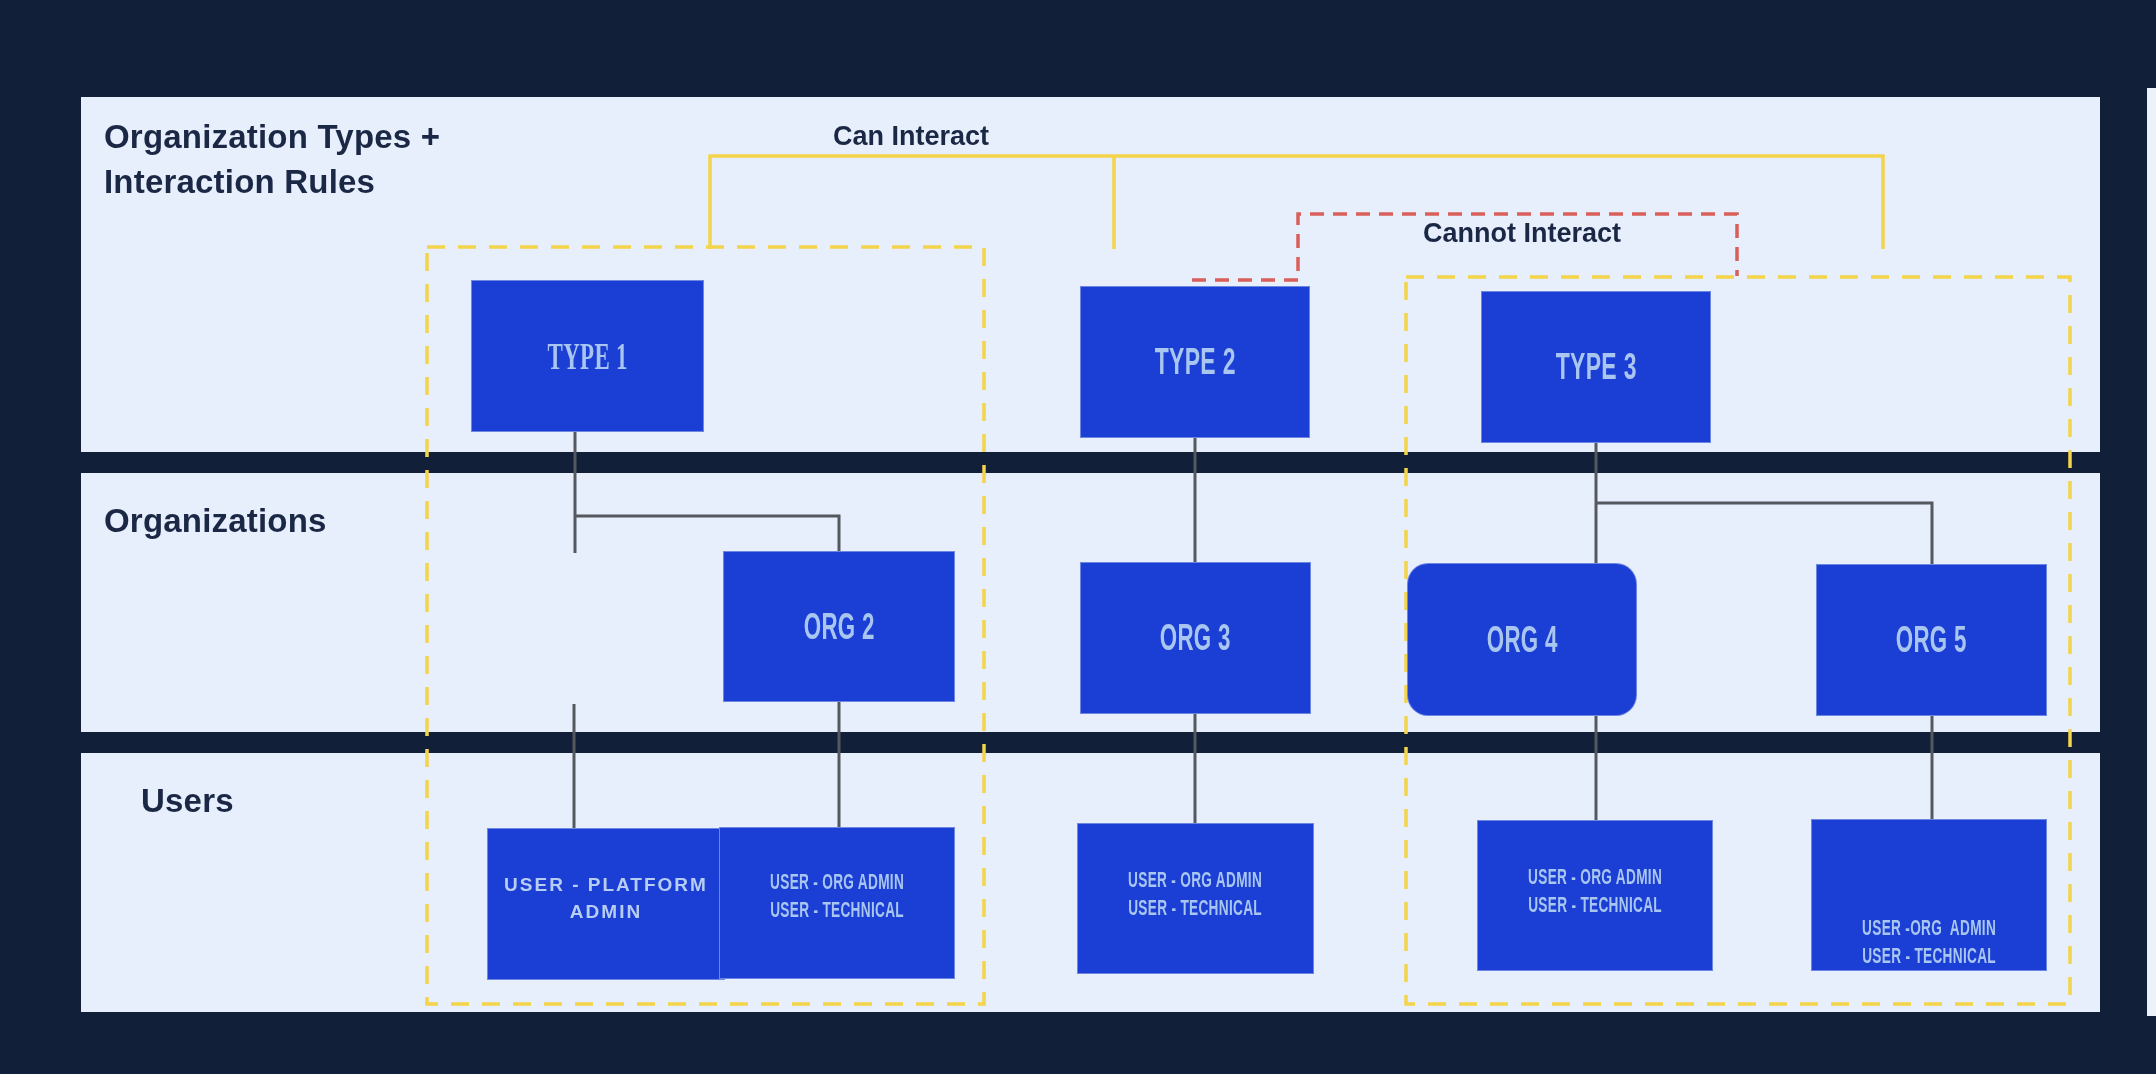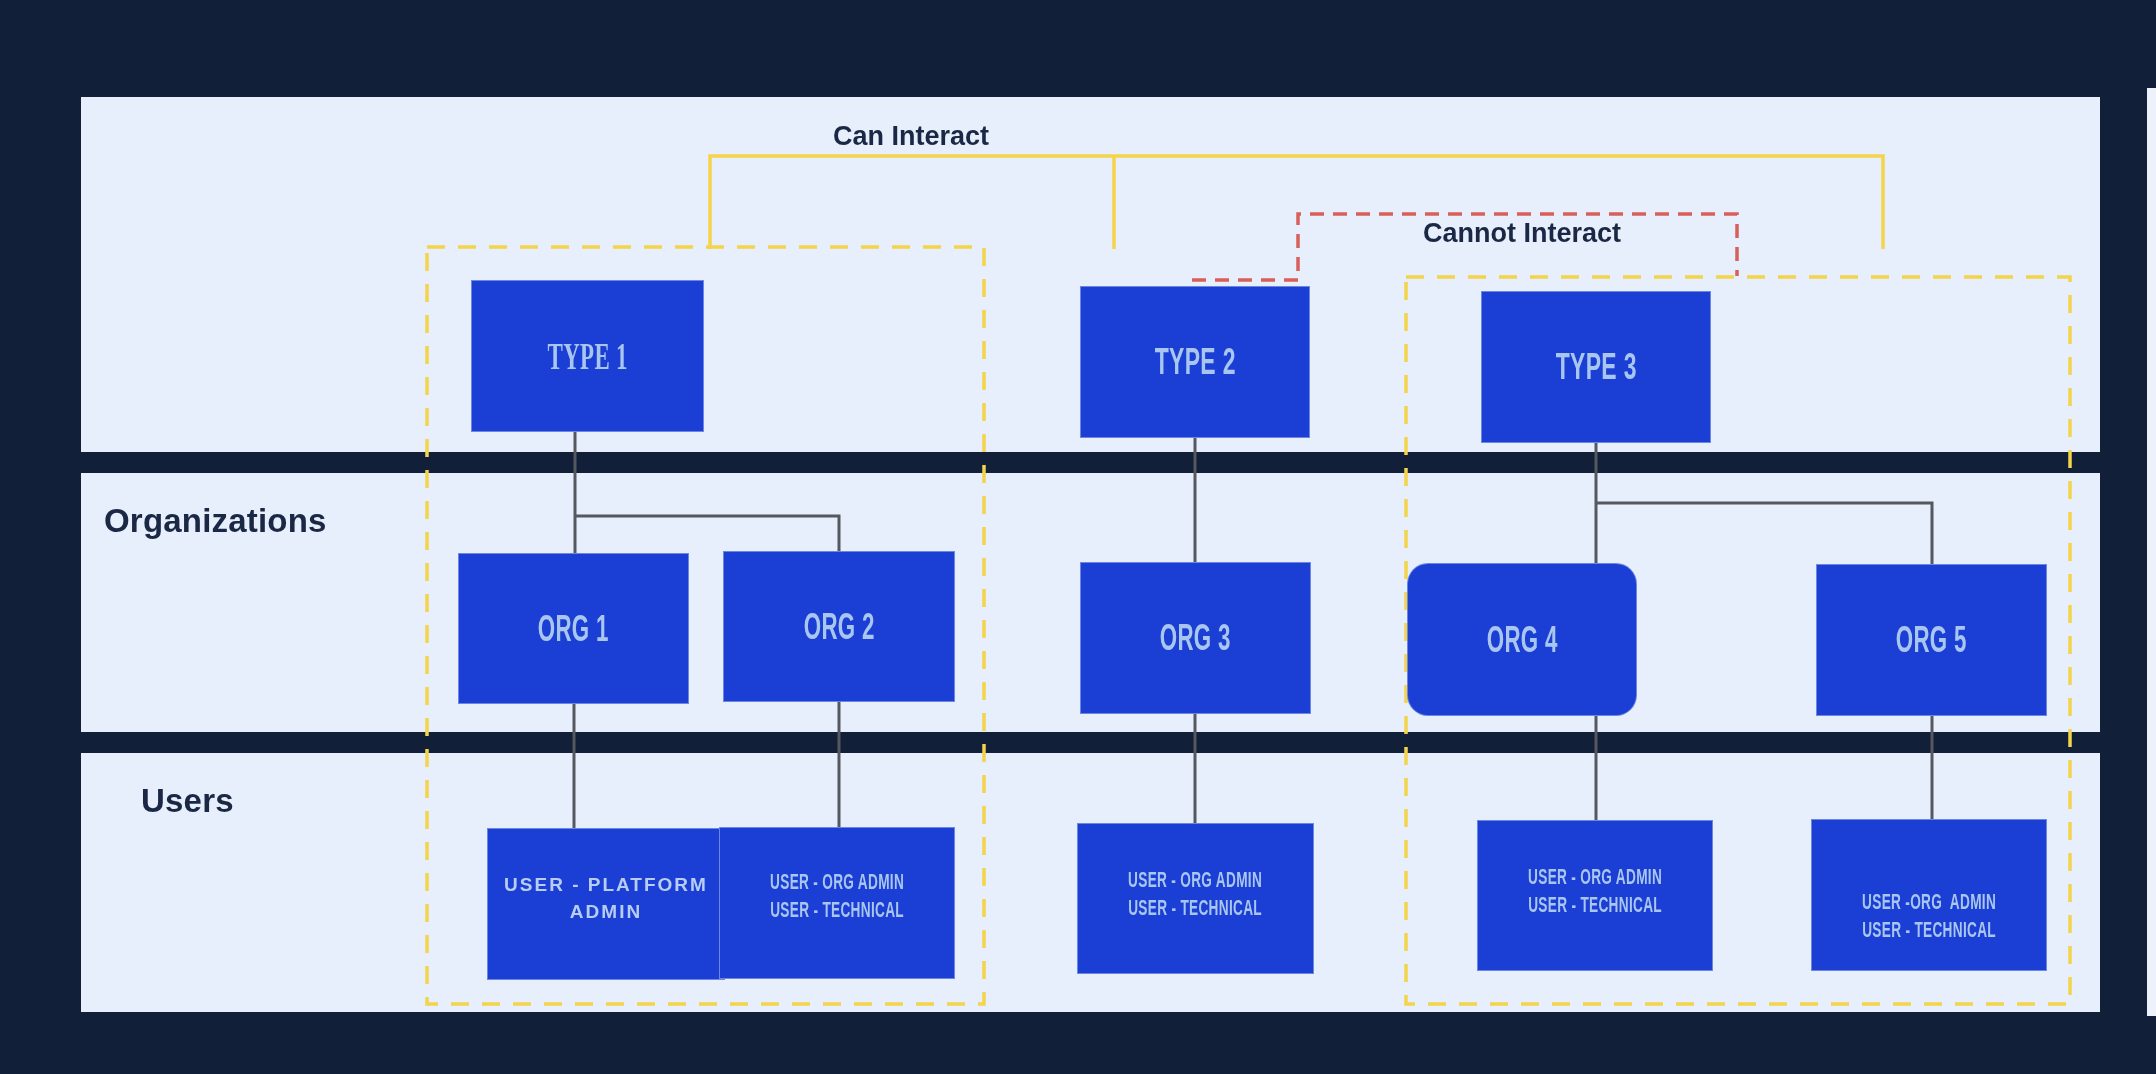--- a/index.html
+++ b/index.html
@@ -53,20 +53,24 @@
 </head>
 <body>
 
 <div class="canvas">
 
   <div class="band" style="top:97px;height:355px;"></div>
   <div class="band" style="top:473px;height:259px;"></div>
   <div class="band" style="top:753px;height:259px;"></div>
   <div class="right-strip"></div>
 
+  <div class="band-title" style="left:104px;top:114px;">
+    <div>Organization Types +</div>
+    <div>Interaction Rules</div>
+  </div>
   <div class="band-title" style="left:104px;top:498px;">Organizations</div>
   <div class="band-title" style="left:104px;top:778px;margin-left:37px;">Users</div>
 
   <div class="legend" style="left:770px;top:121px;width:282px;">Can Interact</div>
   <div class="legend" style="left:1380px;top:218px;width:284px;">Cannot Interact</div>
 
   <svg class="wires" width="2156" height="1074" viewBox="0 0 2156 1074">
 
     <rect class="zone-rect" x="427" y="247" width="557" height="757"></rect>
     <rect class="zone-rect" x="1406" y="277" width="664" height="727"></rect>
@@ -91,23 +95,20 @@
   <div class="node" style="left:471px;top:280px;width:233px;height:152px;font-family:Liberation Serif, serif;">
     <span class="cond type-label">TYPE 1</span>
   </div>
   <div class="node" style="left:1080px;top:286px;width:230px;height:152px;">
     <span class="cond type-label">TYPE 2</span>
   </div>
   <div class="node" style="left:1481px;top:291px;width:230px;height:152px;">
     <span class="cond type-label">TYPE 3</span>
   </div>
 
-  <div class="node" style="left:458px;top:553px;width:231px;height:151px;">
-    <span class="cond org-label">ORG 1</span>
-  </div>
   <div class="node" style="left:723px;top:551px;width:232px;height:151px;">
     <span class="cond org-label">ORG 2</span>
   </div>
   <div class="node" style="left:1080px;top:562px;width:231px;height:152px;">
     <span class="cond org-label">ORG 3</span>
   </div>
   <div class="node" style="left:1407px;top:563px;width:230px;height:153px;border-radius:21px;">
     <span class="cond org-label">ORG 4</span>
   </div>
   <div class="node" style="left:1816px;top:564px;width:231px;height:152px;">
@@ -131,20 +132,20 @@
       <span>USER - ORG ADMIN</span>
       <span>USER - TECHNICAL</span>
     </div>
   </div>
   <div class="node" style="left:1477px;top:820px;width:236px;height:151px;align-items:flex-start;padding-top:42px;">
     <div class="cond user-lines">
       <span>USER - ORG ADMIN</span>
       <span>USER - TECHNICAL</span>
     </div>
   </div>
-  <div class="node" style="left:1811px;top:819px;width:236px;height:152px;align-items:center;padding-top:42px;">
+  <div class="node" style="left:1811px;top:819px;width:236px;height:152px;align-items:flex-end;padding-top:42px;">
     <div class="cond user-lines">
       <span>USER -ORG  ADMIN</span>
       <span>USER - TECHNICAL</span>
     </div>
   </div>
 
 </div>
 
 </body></html>

